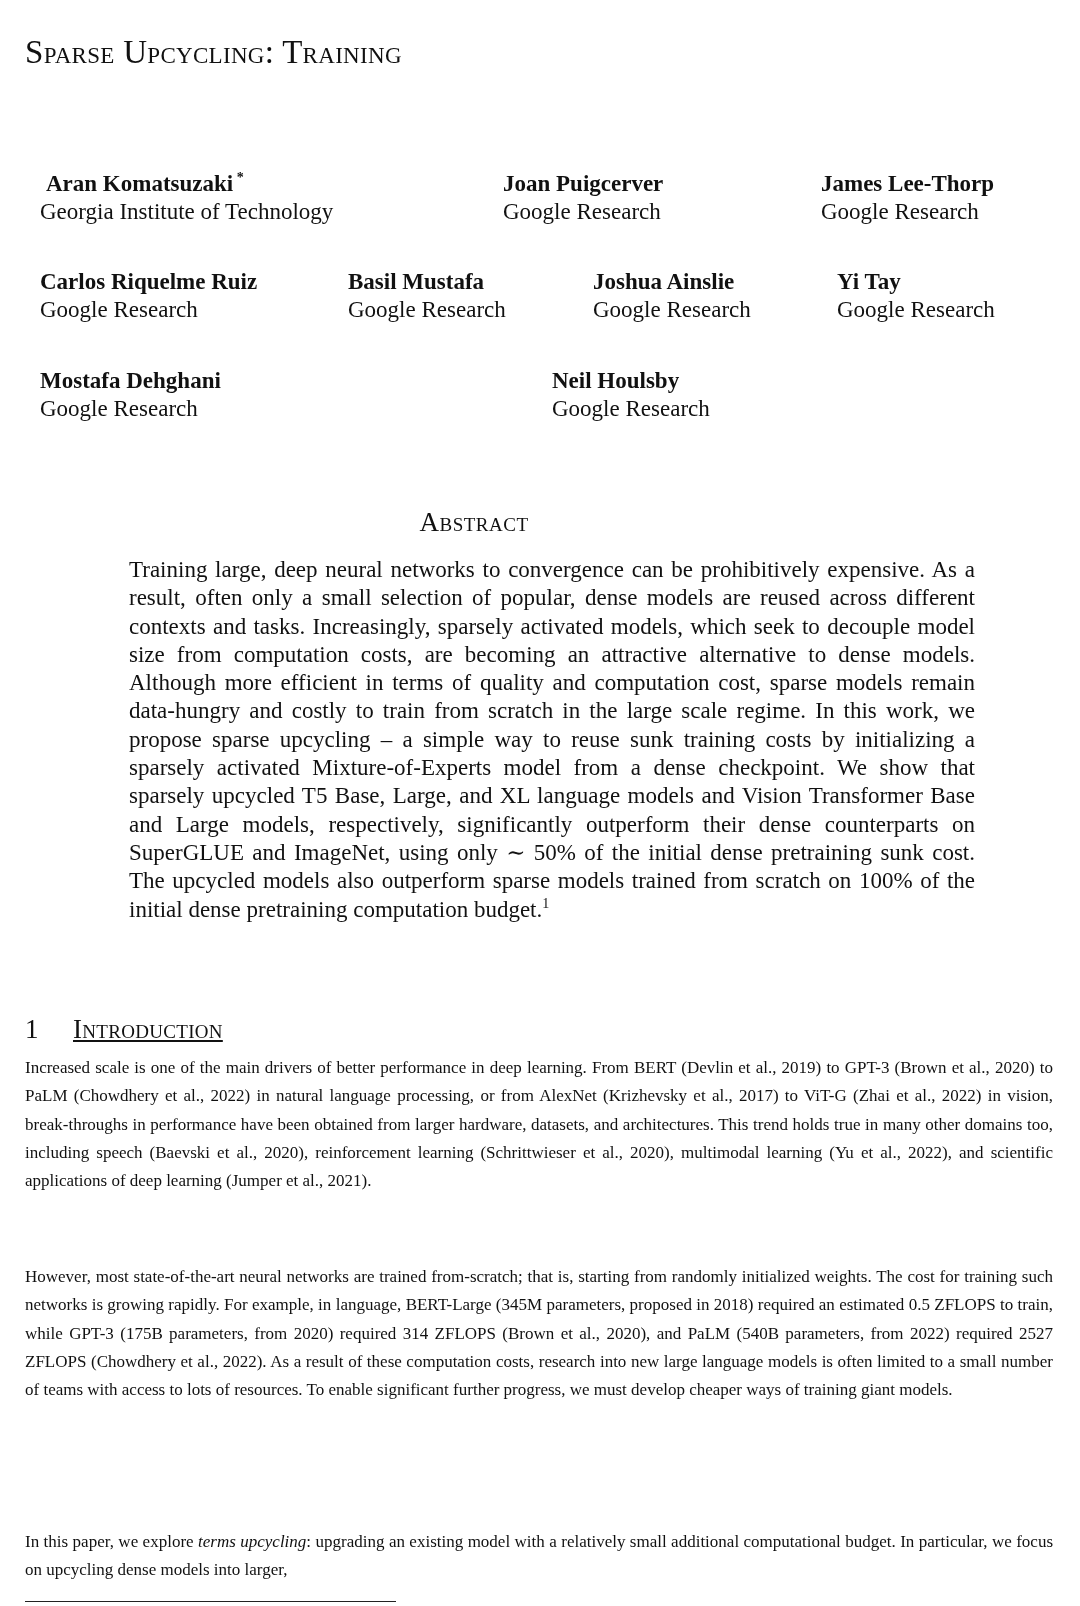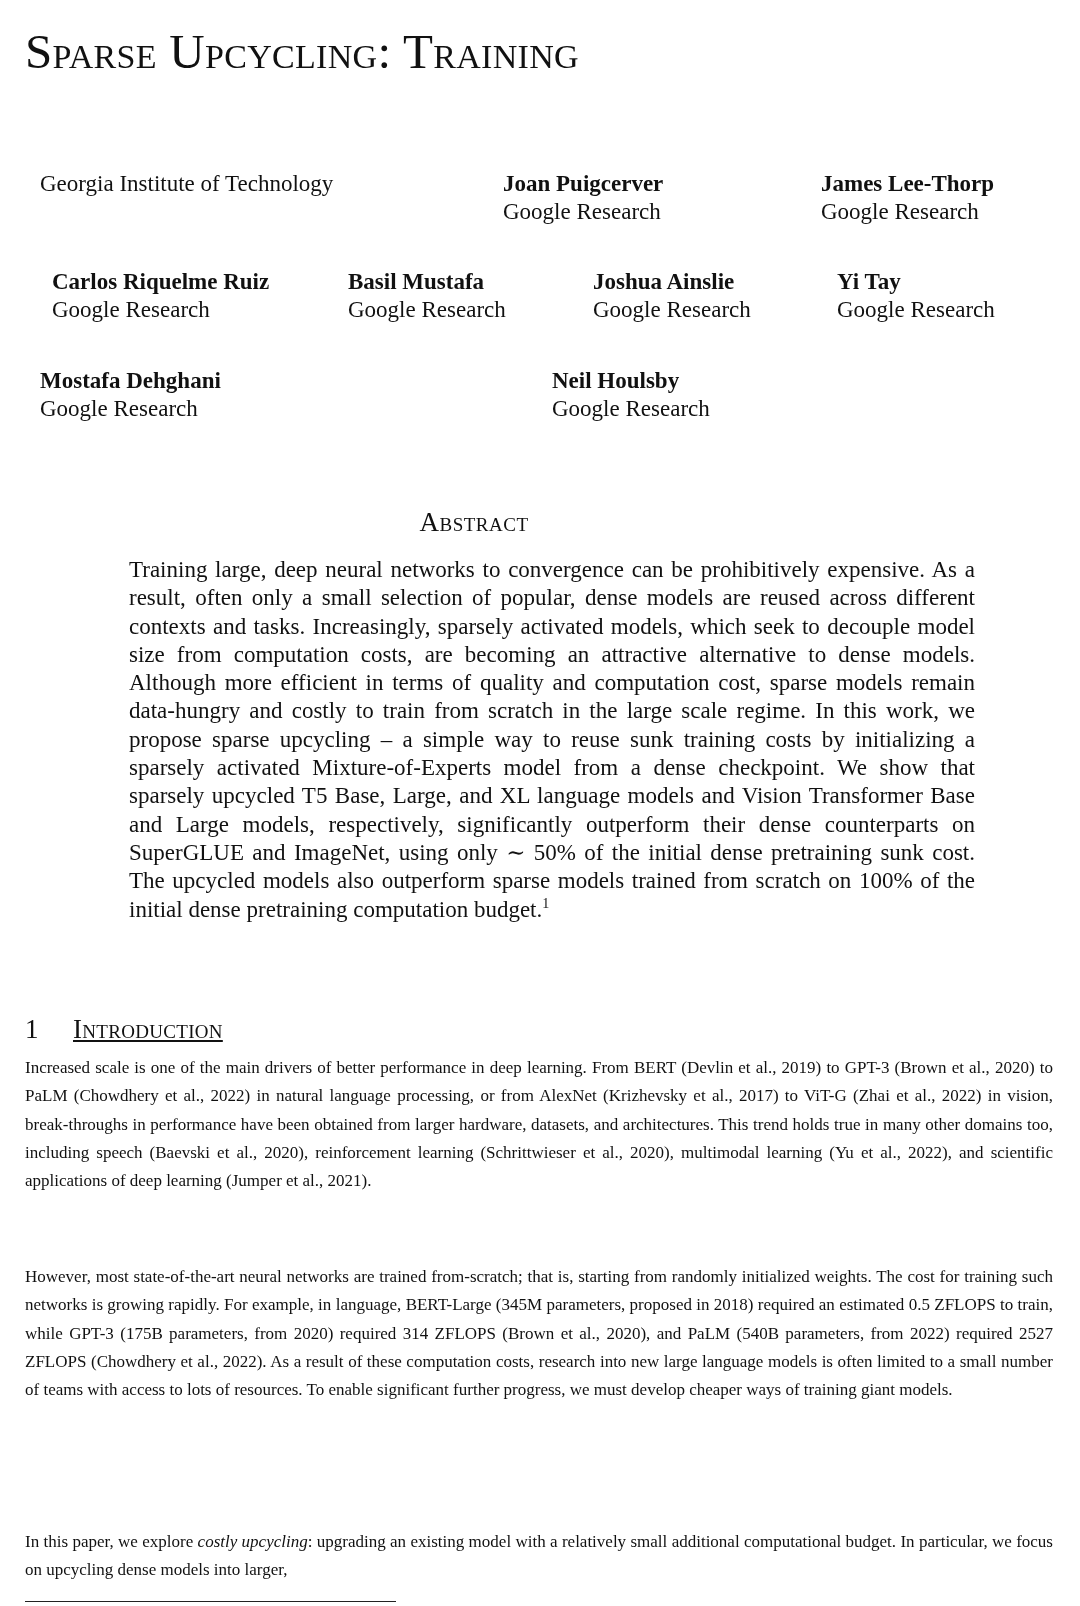--- a/index.html
+++ b/index.html
@@ -2,21 +2,21 @@
 <html><head>
 <meta charset="utf-8">
 <style>
   html, body { margin: 0; padding: 0; background: #ffffff; }
   body {
     width: 1080px; height: 1606px; overflow: hidden; position: relative;
     font-family: "Liberation Serif", "DejaVu Serif", serif; color: #111;
   }
   .title {
     position: absolute; left: 25px; top: 26px; margin: 0;
-    font-size: 49px; line-height: 52px; font-weight: normal;
+    font-size: 33px; line-height: 52px; font-weight: normal;
     font-variant: small-caps; letter-spacing: 0.3px; color: #111;
   }
   .author { position: absolute; font-size: 23px; line-height: 28px; }
   .author .name { font-weight: bold; display: block; white-space: nowrap; }
   .author .aff { display: block; white-space: nowrap; }
   .abstract-heading {
     position: absolute; left: 0; width: 948px; top: 507px; text-align: center;
     font-size: 27px; font-variant: small-caps; margin: 0; font-weight: normal;
     letter-spacing: 0.5px;
   }
@@ -40,32 +40,33 @@
   }
 </style>
 </head>
 <body>
 
 <h1 class="title">
   <span>Sparse Upcycling: Training</span><br>
 </h1>
 
 <div class="author" style="left:46px; top:170px;">
+  <span class="name"><span>Aran Komatsuzaki</span><sup> *</sup></span>
   <span class="aff" style="margin-left:-6px;">Georgia Institute of Technology</span>
 </div>
 <div class="author" style="left:503px; top:170px;">
   <span class="name">Joan Puigcerver</span>
   <span class="aff">Google Research</span>
 </div>
 <div class="author" style="left:821px; top:170px;">
   <span class="name">James Lee-Thorp</span>
   <span class="aff">Google Research</span>
 </div>
 
-<div class="author" style="left:52px; top:268px;">
+<div class="author" style="left:40px; top:268px;">
   <span class="name">Carlos Riquelme Ruiz</span>
   <span class="aff">Google Research</span>
 </div>
 <div class="author" style="left:348px; top:268px;">
   <span class="name">Basil Mustafa</span>
   <span class="aff">Google Research</span>
 </div>
 <div class="author" style="left:593px; top:268px;">
   <span class="name">Joshua Ainslie</span>
   <span class="aff">Google Research</span>
@@ -89,15 +90,15 @@
 <p class="abstract-body"><span>Training large, deep neural networks to convergence can be prohibitively expensive. As a result, often only a small selection of popular, dense models are reused across different contexts and tasks. Increasingly, sparsely activated models, which seek to decouple model size from computation costs, are becoming an attractive alternative to dense models. Although more efficient in terms of quality and computation cost, sparse models remain data-hungry and costly to train from scratch in the large scale regime. In this work, we propose sparse upcycling – a simple way to reuse sunk training costs by initializing a sparsely activated Mixture-of-Experts model from a dense checkpoint. We show that sparsely upcycled T5 Base, Large, and XL language models and Vision Transformer Base and Large models, respectively, significantly outperform their dense counterparts on SuperGLUE and ImageNet, using only ∼ 50% of the initial dense pretraining sunk cost. The upcycled models also outperform sparse models trained from scratch on 100% of the initial dense pretraining computation budget.</span><sup>1</sup></p>
 
 <h2 class="section-heading">
   <span class="num">1</span><span>Introduction</span>
 </h2>
 
 <p class="para" style="top:1054px;">Increased scale is one of the main drivers of better performance in deep learning. From BERT (Devlin et al., 2019) to GPT-3 (Brown et al., 2020) to PaLM (Chowdhery et al., 2022) in natural language processing, or from AlexNet (Krizhevsky et al., 2017) to ViT-G (Zhai et al., 2022) in vision, break-throughs in performance have been obtained from larger hardware, datasets, and architectures. This trend holds true in many other domains too, including speech (Baevski et al., 2020), reinforcement learning (Schrittwieser et al., 2020), multimodal learning (Yu et al., 2022), and scientific applications of deep learning (Jumper et al., 2021).</p>
 
 <p class="para" style="top:1263px;">However, most state-of-the-art neural networks are trained from-scratch; that is, starting from randomly initialized weights. The cost for training such networks is growing rapidly. For example, in language, BERT-Large (345M parameters, proposed in 2018) required an estimated 0.5 ZFLOPS to train, while GPT-3 (175B parameters, from 2020) required 314 ZFLOPS (Brown et al., 2020), and PaLM (540B parameters, from 2022) required 2527 ZFLOPS (Chowdhery et al., 2022). As a result of these computation costs, research into new large language models is often limited to a small number of teams with access to lots of resources. To enable significant further progress, we must develop cheaper ways of training giant models.</p>
 
-<p class="para" style="top:1528px;"><span>In this paper, we explore </span><em>costly upcycling</em><span>: upgrading an existing model with a relatively small additional computational budget. In particular, we focus on upcycling dense models into larger,</span></p>
+<p class="para" style="top:1528px;"><span>In this paper, we explore </span><em>terms upcycling</em><span>: upgrading an existing model with a relatively small additional computational budget. In particular, we focus on upcycling dense models into larger,</span></p>
 
 <div class="footnote-rule"></div>
 
 </body></html>

